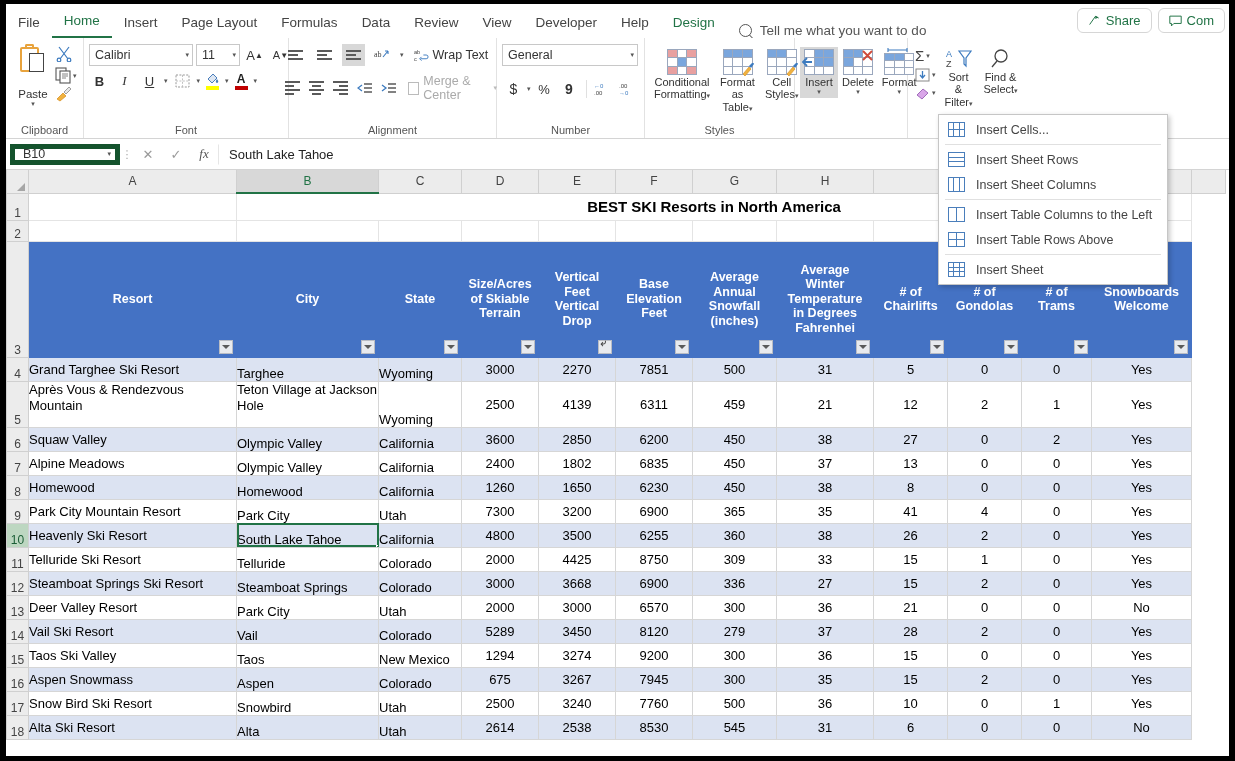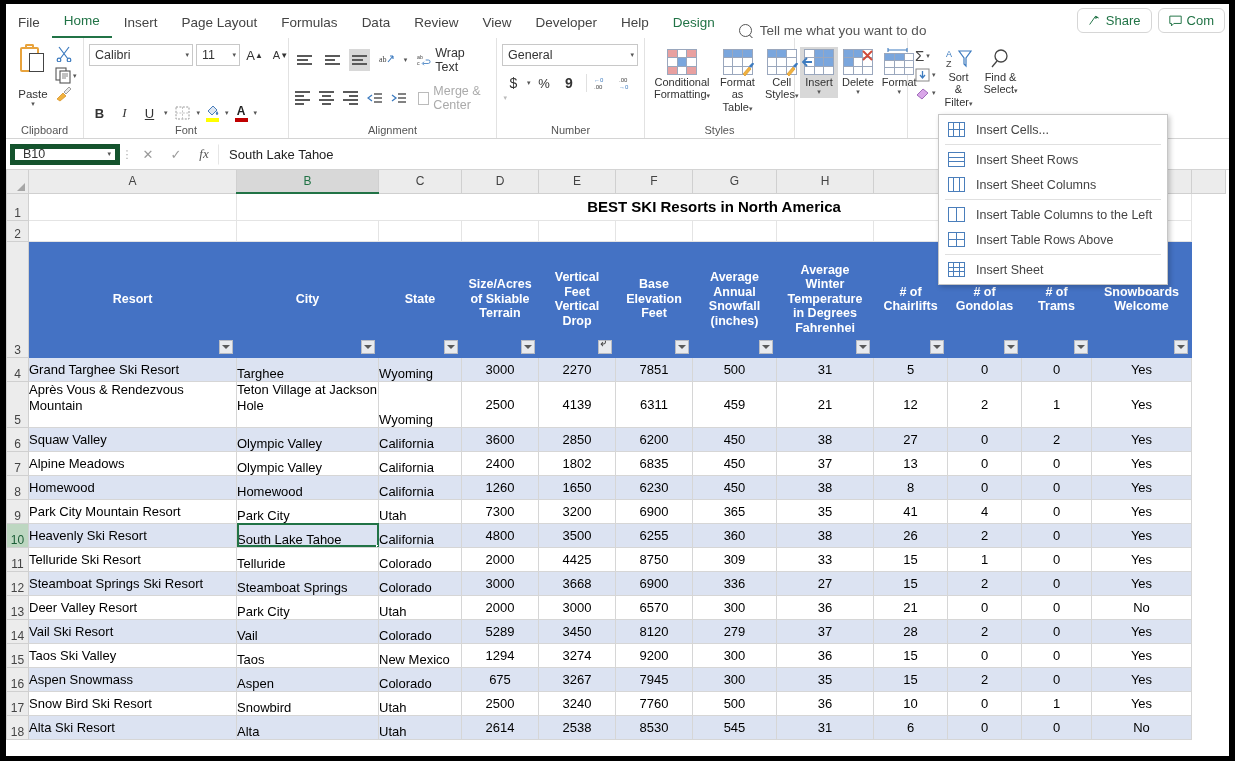--- a/index.html
+++ b/index.html
@@ -62,21 +62,21 @@
   .sqbtn { width:23px; height:22px; display:flex; align-items:center; justify-content:center;
            font-size:12px; color:#333; }
   .sqbtn.small { width:21px; }
   .bold { font-weight:bold; font-size:13px; }
   .ital { font-style:italic; font-family:"Liberation Serif", serif; font-size:13px; }
   .unde { text-decoration:underline; font-size:13px; }
   .swatch { width:13px; height:4px; margin-top:1px; }
   .fcolbtn { display:flex; flex-direction:column; align-items:center; width:17px; }
 
   
-  .aligngrp { width:208px; }
+  .aligngrp { width:208px;align-items:center; }
   .alines { display:flex; flex-direction:column; justify-content:center; gap:2.5px;
             width:15px; height:14px; }
   .alines i { height:1.6px; background:#5a5a5a; display:block; }
   .wrapbtn { display:flex; align-items:center; gap:4px; font-size:12.5px; color:#333; padding:2px 4px; }
   .mergebtn { display:flex; align-items:center; gap:4px; font-size:12.5px; color:#aaa; padding:2px 4px; }
   .abox { width:15px; height:13px; border:1.4px solid #8a8a8a; }
   .abox.gray { border-color:#bbb; }
 
   
   .numgrp { width:148px; }
@@ -245,21 +245,21 @@
               <path d="M2 13 L8 7 L11 10 L5 15 Z" fill="#f0b23f" stroke="#d9942a" stroke-width="0.8"></path>
               <path d="M9 6 L14 1 L16 3 L11 8 Z" fill="#e8e8e8" stroke="#888" stroke-width="0.8"></path>
             </svg>
           </div>
         </div>
       </div>
       <div class="glabel">Clipboard</div>
     </div>
 
     <div class="grp fontgrp">
-      <div class="gbody" style="flex-direction:column;gap:4px;justify-content:space-between;">
+      <div class="gbody" style="flex-direction:column;gap:4px;">
         <div class="fontrow">
           <div class="combo" style="width:104px;">
             <span class="cv">Calibri</span>
             <span class="caret">▾</span>
           </div>
           <div class="combo" style="width:44px;">
             <span class="cv">11</span>
             <span class="caret">▾</span>
           </div>
           <div class="sqbtn">
@@ -383,21 +383,21 @@
             <span class="abox gray"></span>
             <span>Merge &amp; Center</span>
             <span class="caret" style="color:#bbb;">▾</span>
           </div>
         </div>
       </div>
       <div class="glabel">Alignment</div>
     </div>
 
     <div class="grp numgrp">
-      <div class="gbody" style="flex-direction:column;gap:2px;">
+      <div class="gbody" style="flex-direction:column;gap:8px;">
         <div class="combo" style="width:136px;">
           <span class="cv">General</span>
           <span class="caret">▾</span>
         </div>
         <div class="numrow2">
           <div class="sqbtn">
             <span style="font-size:14px;">$</span>
           </div>
           <span class="caret">▾</span>
           <div class="sqbtn">

